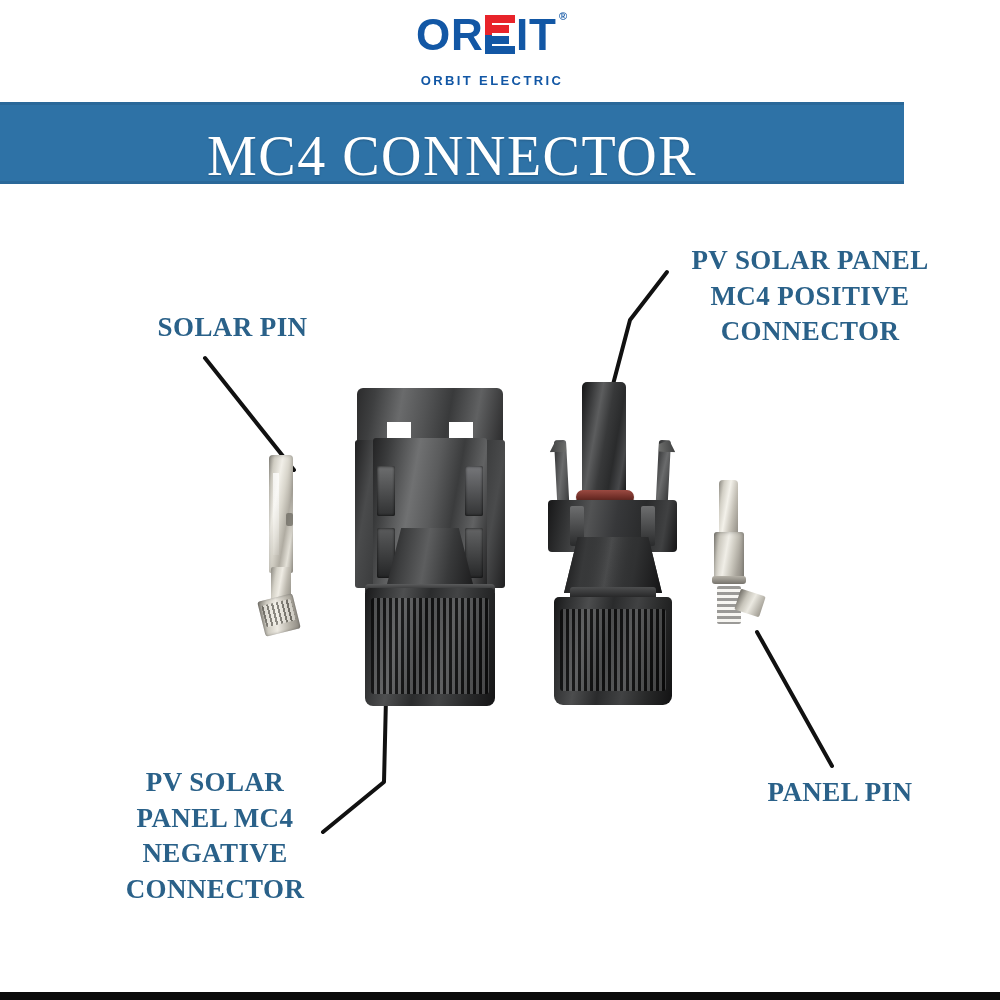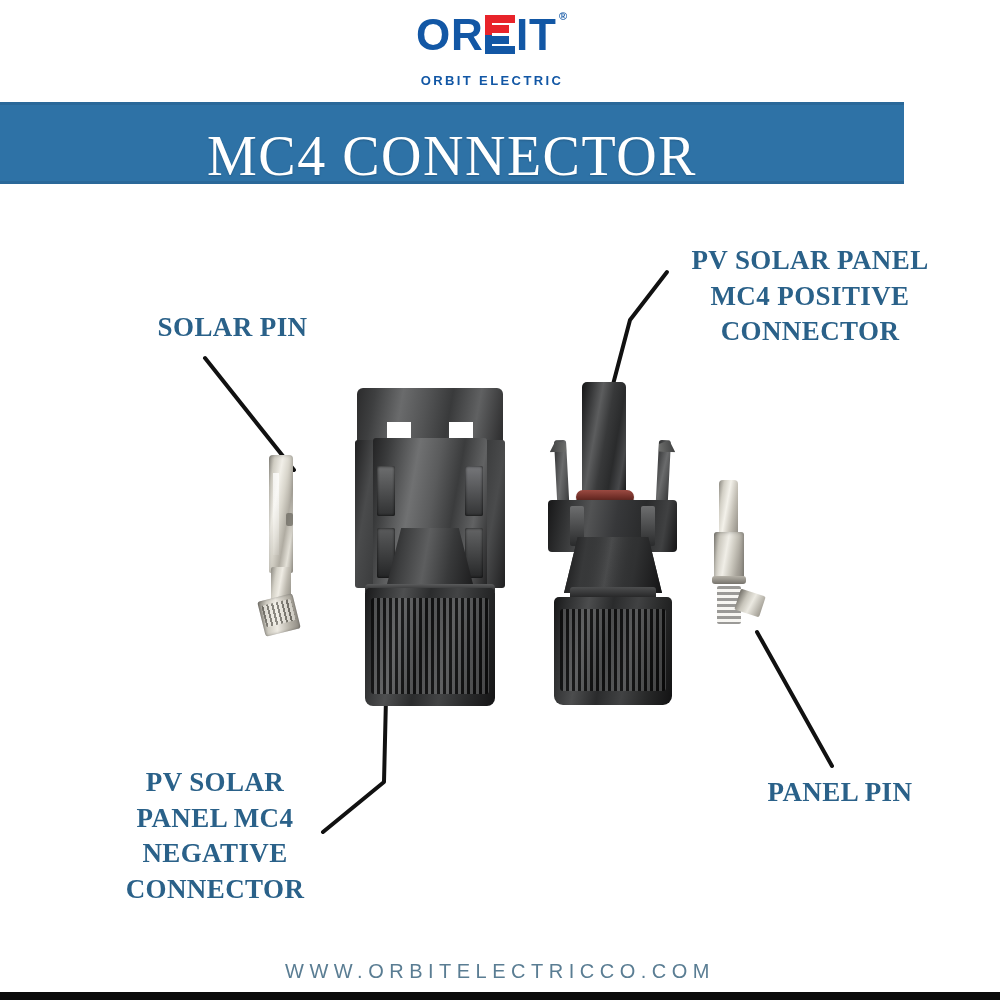--- a/index.html
+++ b/index.html
@@ -377,16 +377,15 @@
 MC4 POSITIVE
 CONNECTOR</div>
 
   <div class="label" id="label-negative">PV SOLAR
 PANEL MC4
 NEGATIVE
 CONNECTOR</div>
 
   <div class="label" id="label-female-pin">PANEL PIN</div>
 
-  <div class="footer-url">WWW.ORBITELECTRICCO.COM</div>
   <div class="footer-bar"></div>
 
 </div>
 
 </body></html>

